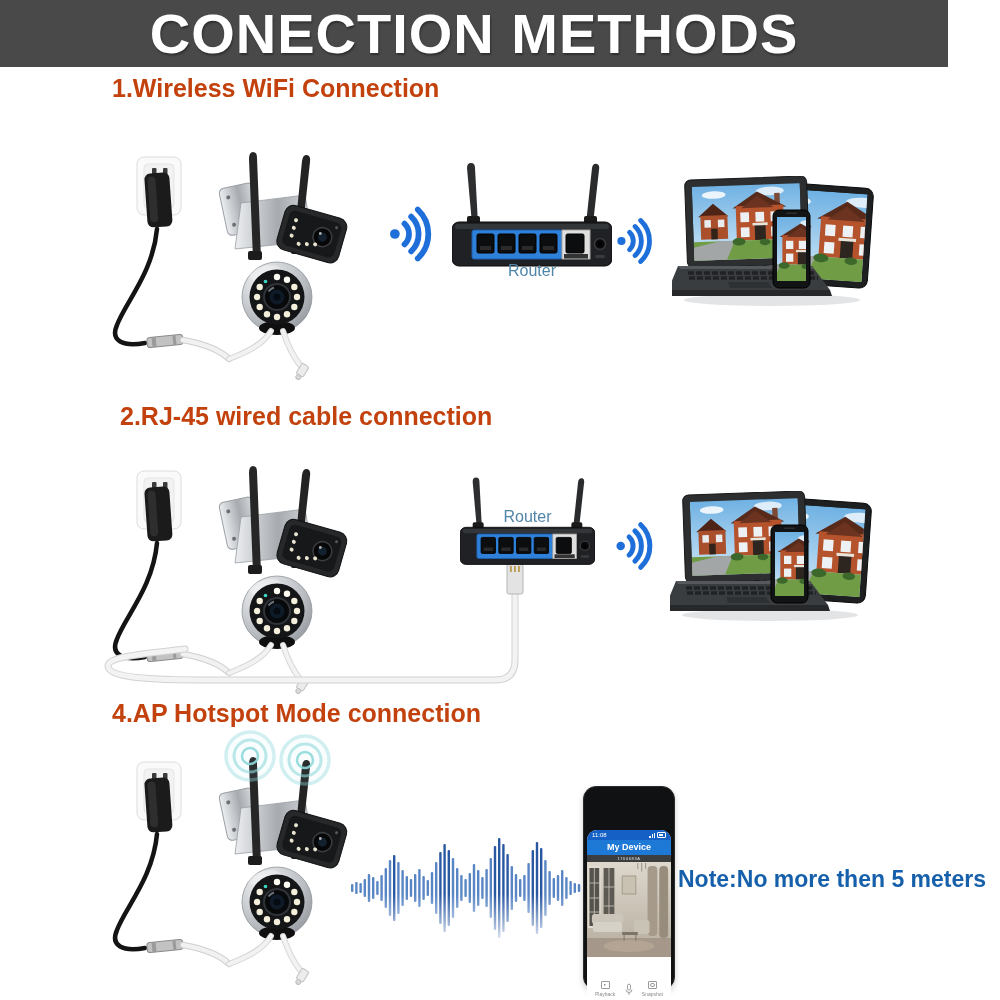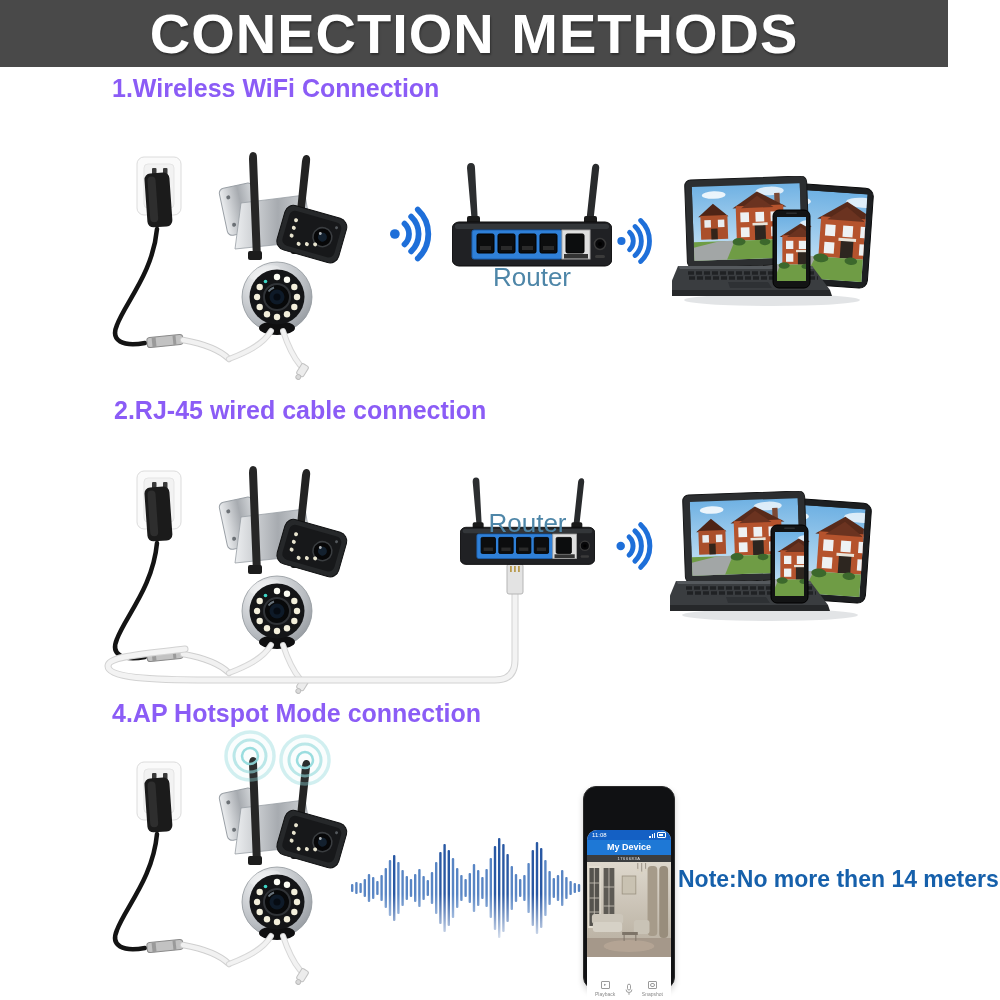--- a/index.html
+++ b/index.html
@@ -3,22 +3,22 @@
 <meta charset="utf-8">
 <style>
   html,body{margin:0;padding:0;background:#fff;}
   .stage{position:relative;width:1000px;height:1000px;background:#ffffff;overflow:hidden;
          font-family:"Liberation Sans", sans-serif;}
   .abs{position:absolute;}
   .banner{left:0;top:0;width:948px;height:67px;background:#494949;
           display:flex;align-items:center;justify-content:center;}
   .banner-title{color:#ffffff;font-weight:bold;font-size:56px;letter-spacing:1px;
                 text-shadow:1px 2px 2px rgba(0,0,0,.35);white-space:nowrap;}
-  .heading{font-weight:bold;font-size:25px;color:#8b5cf6;white-space:nowrap;}
-  .router-label{font-size:26px;color:#4e86a8;text-align:center;}
+  .heading{font-weight:bold;font-size:25px;color:#c2410c;white-space:nowrap;}
+  .router-label{font-size:16px;color:#4e86a8;text-align:center;}
   .note{font-weight:bold;font-size:23px;color:#1660ab;white-space:nowrap;}
   
   .phone{left:583px;top:786px;width:92px;height:204px;background:#101113;border:1px solid #2b2b2b;
          border-radius:13px;padding:3px;box-sizing:border-box;box-shadow:0 3px 6px rgba(0,0,0,.18);}
   .phone-screen{width:100%;height:100%;border-radius:10px;overflow:hidden;display:flex;
                 flex-direction:column;background:#fff;margin-top:40px;}
   .statusbar{background:#1460c4;color:#fff;font-size:6px;display:flex;justify-content:space-between;
              align-items:center;padding:1px 5px;height:10px;box-sizing:border-box;}
   .sig{display:flex;gap:1px;align-items:flex-end;height:5px;}
   .sig i{display:block;width:1.2px;background:#fff;}
@@ -249,21 +249,21 @@
     <div class="abs router-label" style="left:452px;top:262px;width:160px;">Router</div>
     <svg class="abs" style="left:614px;top:215px;" width="52" height="52" viewBox="0 0 70 70">
         <use href="#wifiicon"></use>
       </svg>
     <svg class="abs" style="left:672px;top:176px;" width="205" height="133" viewBox="0 0 205 133">
         <use href="#devices"></use>
       </svg>
   </section>
 
   <section>
-    <h2 class="abs heading" style="left:112px;top:394px;margin:2px;">2.RJ-45 wired cable connection</h2>
+    <h2 class="abs heading" style="left:112px;top:394px;margin:8px;">2.RJ-45 wired cable connection</h2>
     <svg class="abs" style="left:95px;top:459px;" width="300" height="235" viewBox="0 0 300 235">
         <use href="#camunit"></use>
       </svg>
     <svg class="abs" style="left:90px;top:560px;" width="460" height="130" viewBox="0 0 460 130">
       <path d="M95 89 C55 94 18 96 18 106 C18 118 60 120 120 120 L405 120 Q425 120 425 100 L425 32" fill="none" stroke="#d2d2d2" stroke-width="7" stroke-linecap="round"></path>
       <path d="M95 89 C55 94 18 96 18 106 C18 118 60 120 120 120 L405 120 Q425 120 425 100 L425 32" fill="none" stroke="#f3f3f3" stroke-width="5" stroke-linecap="round"></path>
       <rect x="417" y="4" width="16" height="30" rx="2" fill="#e3e3e3" stroke="#b5b5b5"></rect>
       <rect x="420" y="6" width="1.8" height="6" fill="#b99b4e"></rect>
       <rect x="424" y="6" width="1.8" height="6" fill="#b99b4e"></rect>
       <rect x="428" y="6" width="1.8" height="6" fill="#b99b4e"></rect>
@@ -419,15 +419,15 @@
                   <i></i>
                 </span>
               <span>Snapshot</span>
             </div>
           </div>
           <div class="hint">Long press to intercom</div>
         </div>
       </div>
     </div>
 
-    <div class="abs note" style="left:678px;top:866px;">Note:No more then 14 meters</div>
+    <div class="abs note" style="left:678px;top:866px;">Note:No more then 5 meters</div>
   </section>
 </div>
 
 </body></html>

